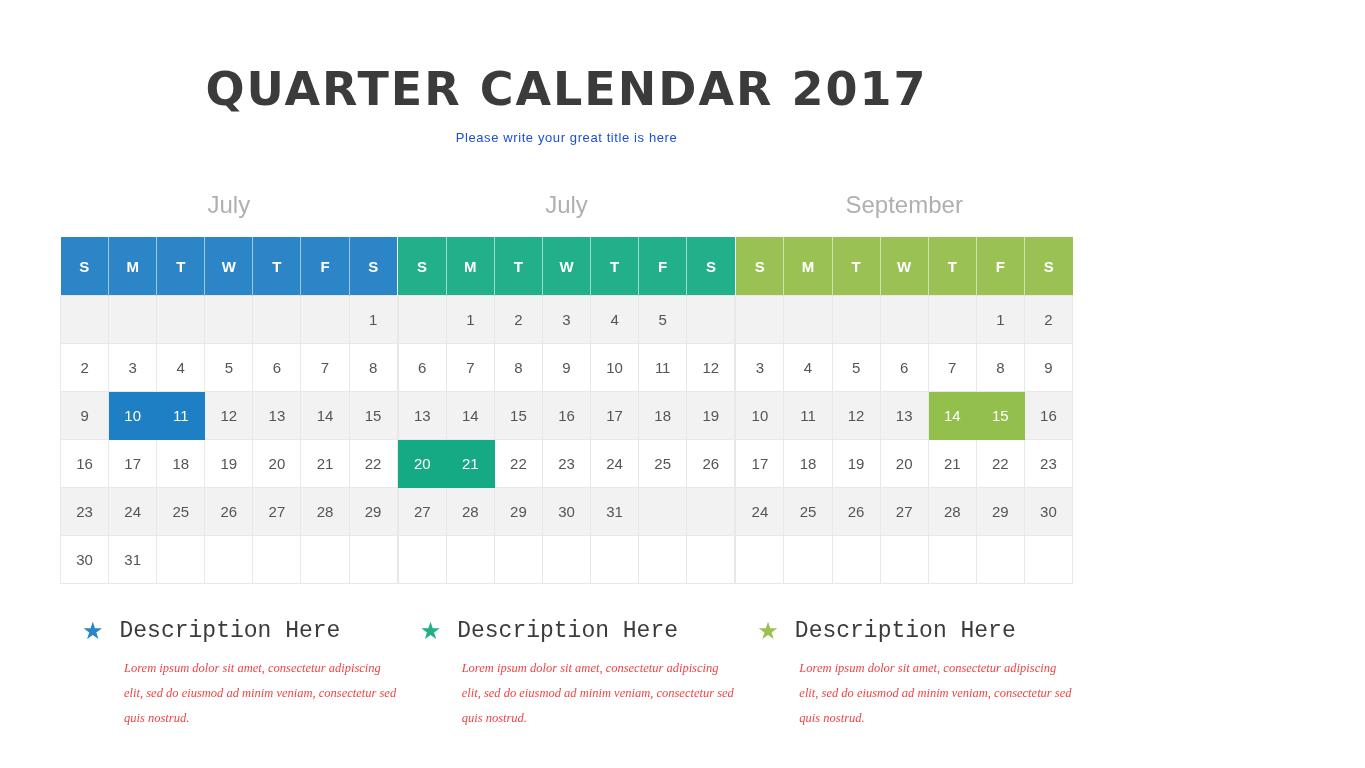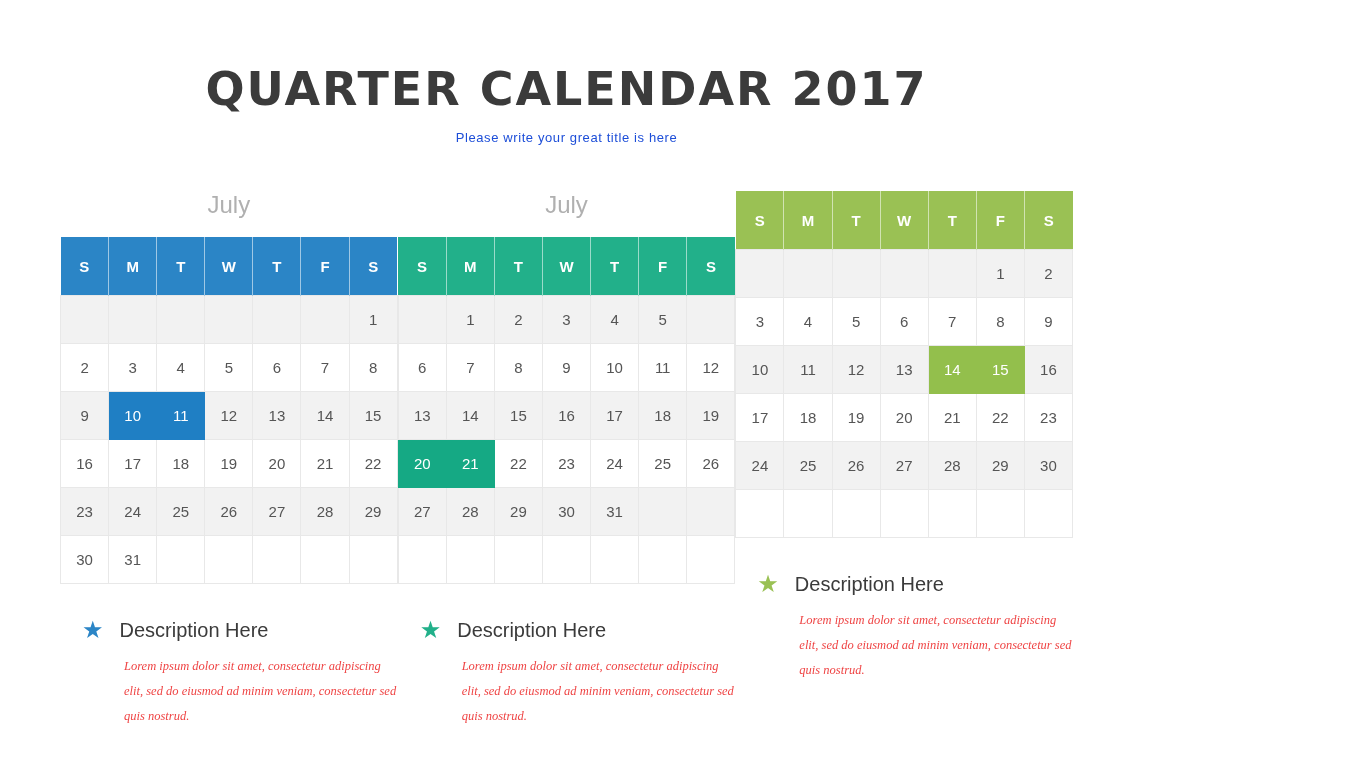--- a/index.html
+++ b/index.html
@@ -90,23 +90,23 @@
   .desc-head {
     display: flex;
     align-items: center;
   }
   .star {
     font-size: 24px;
     line-height: 1;
     margin-right: 16px;
   }
   .desc-title {
-    font-size: 20px;
+    font-size: 23px;
     color: #3b3b3b;
-    font-family: Liberation Sans, sans-serif;
+    font-family: Liberation Mono, monospace;
   }
   .desc-body {
     margin-top: 12px;
     margin-left: 42px;
     font-size: 12.5px;
     line-height: 2.0;
     color: #ef4444;
     font-family: "Liberation Serif", serif;
     font-style: italic;
     max-width: 300px;
@@ -273,20 +273,21 @@
         </table>
         <div class="desc">
           <div class="desc-head">
             <span class="star" style="color: rgb(34, 176, 138);">★</span>
             <span class="desc-title">Description Here</span>
           </div>
           <div class="desc-body">Lorem ipsum dolor sit amet, consectetur adipiscing elit, sed do eiusmod ad minim veniam, consectetur sed quis nostrud.</div>
         </div>
       </div>
       <div class="month">
+        <div class="month-name">September</div>
         <table class="cal">
           <thead>
             <tr>
               <th style="background: rgb(154, 193, 84);">S</th>
               <th style="background: rgb(154, 193, 84);">M</th>
               <th style="background: rgb(154, 193, 84);">T</th>
               <th style="background: rgb(154, 193, 84);">W</th>
               <th style="background: rgb(154, 193, 84);">T</th>
               <th style="background: rgb(154, 193, 84);">F</th>
               <th style="background: rgb(154, 193, 84);">S</th>

